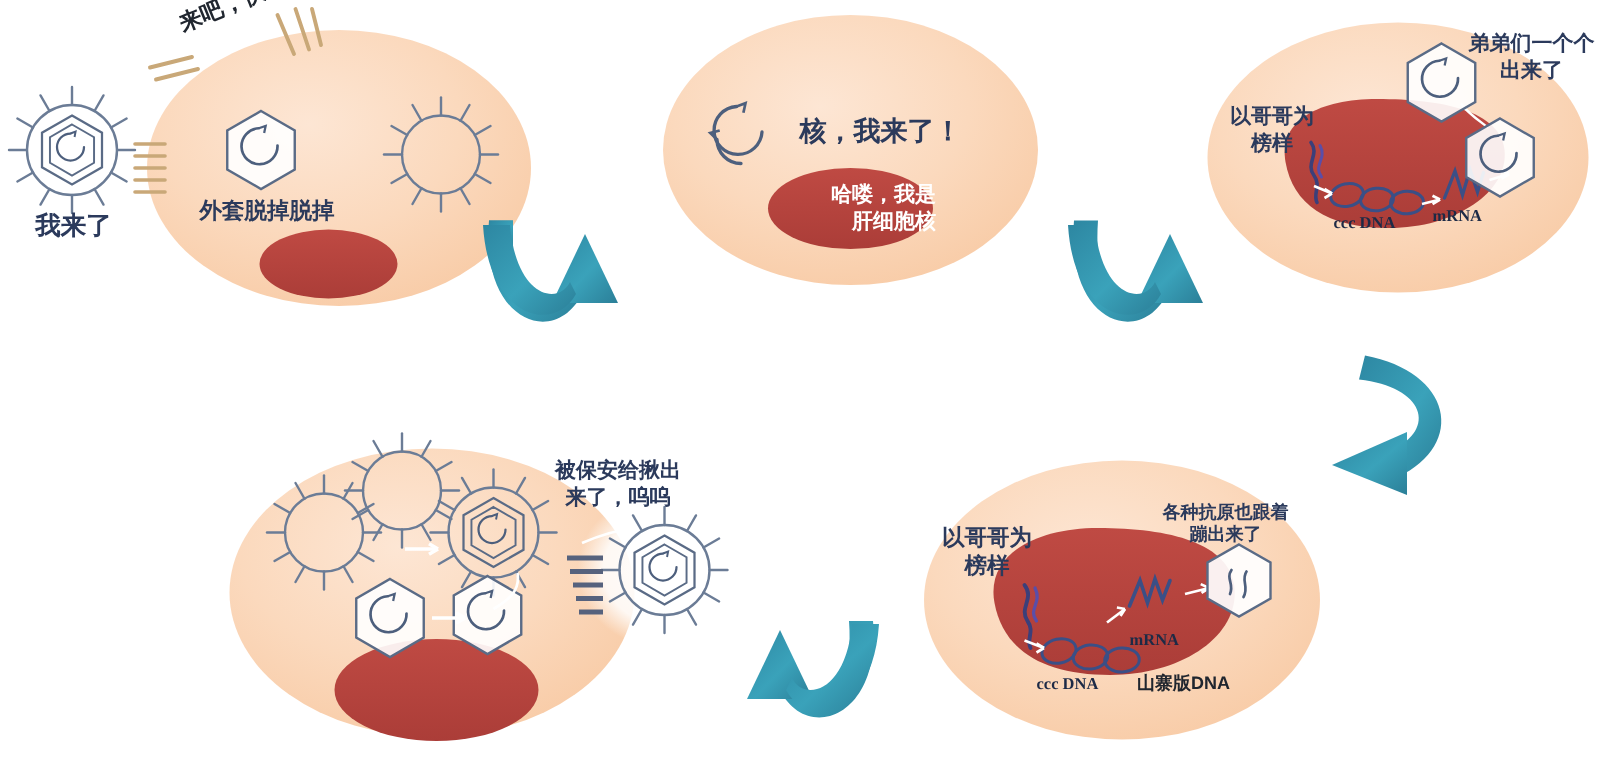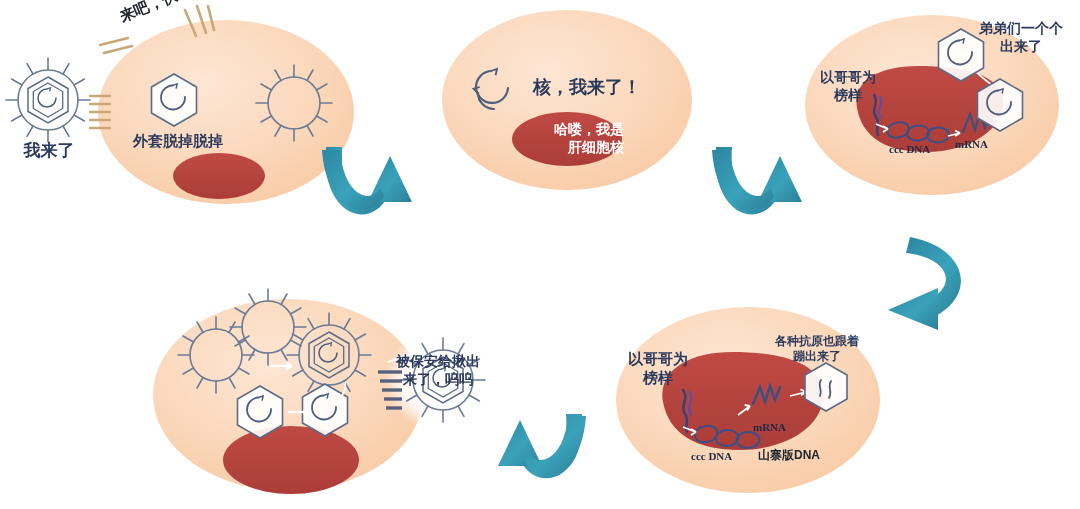--- a/index.html
+++ b/index.html
@@ -270,17 +270,17 @@
 
 <div class="cap blue" style="left:752px;top:334px;width:130px;font-size:12px;">各种抗原也跟着
 蹦出来了</div>
 
 <div class="lbl" style="left:691px;top:450px;font-size:11px;">ccc DNA</div>
 
 <div class="lbl" style="left:753px;top:421px;font-size:11px;">mRNA</div>
 
 <div class="lbl cn" style="left:758px;top:447px;font-size:12px;">山寨版DNA</div>
 
-<div class="cap blue" style="left:376px;top:305px;width:124px;font-size:14px;margin-top:48px;">被保安给揪出
+<div class="cap blue" style="left:350px;top:305px;width:124px;font-size:14px;">被保安给揪出
 来了，呜呜</div>
 
 
 </div>
 
 </body></html>

